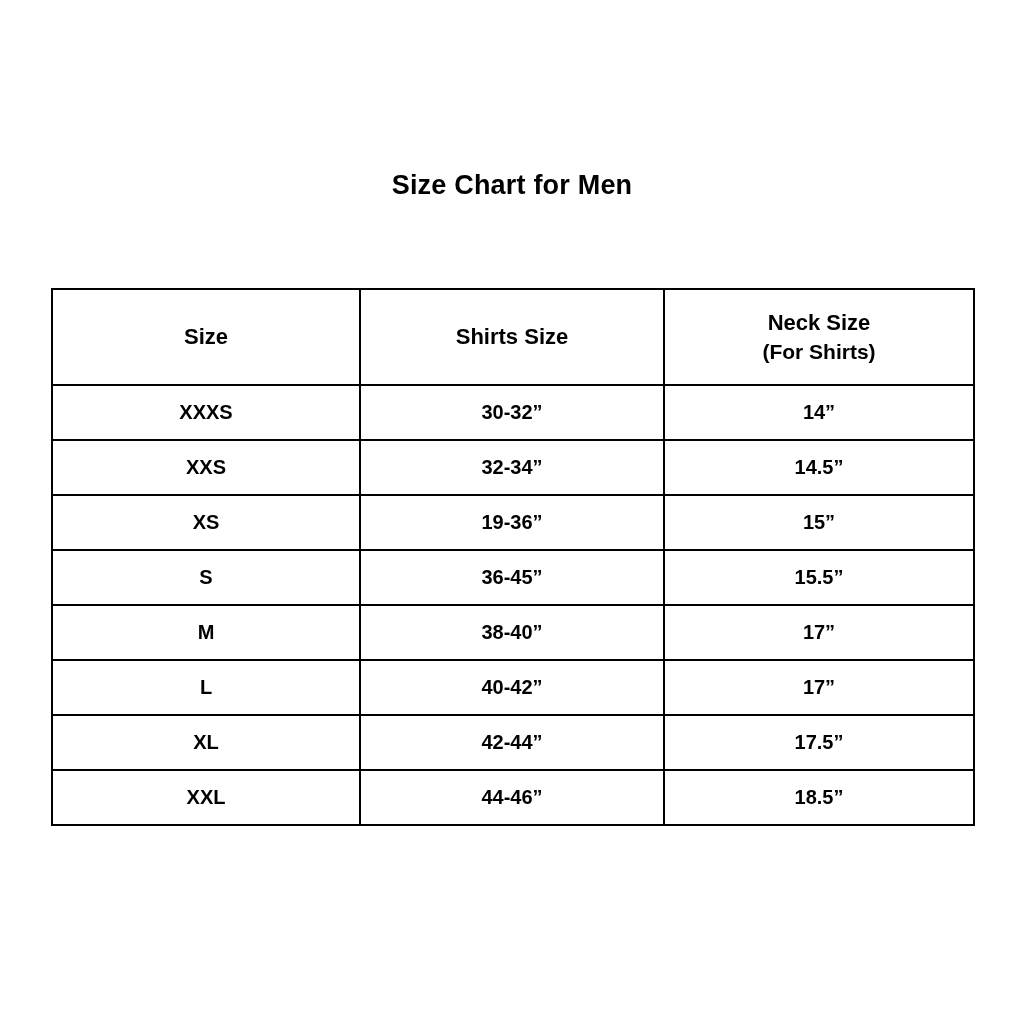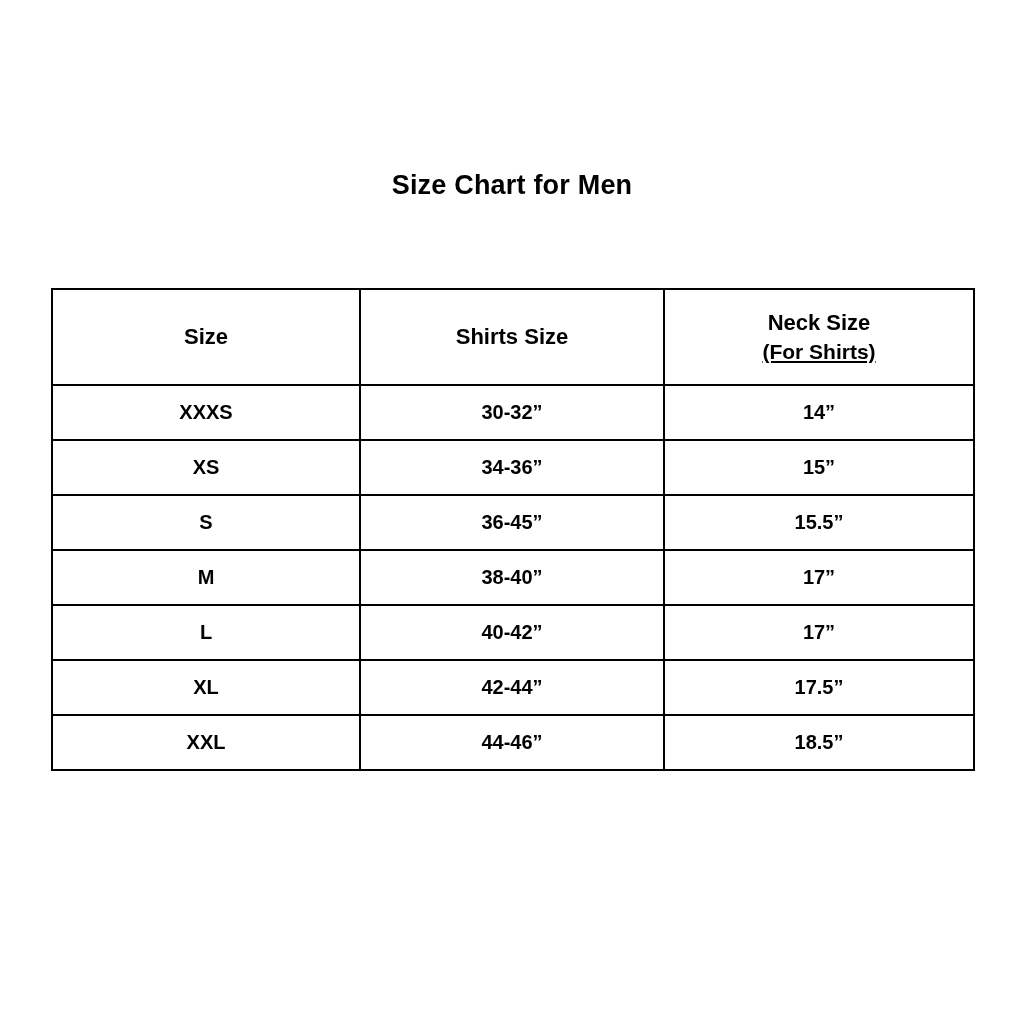--- a/index.html
+++ b/index.html
@@ -56,21 +56,20 @@
   table.size-chart thead th {
     height: 94px;
     font-size: 22px;
     line-height: 1.3;
     padding: 0 6px;
   }
   table.size-chart thead th .sub {
     display: block;
     font-size: 21px;
     font-weight: bold;
-    text-decoration: underline;
   }
   table.size-chart tbody td {
     height: 53px;
     font-size: 20px;
     padding: 0 6px;
     text-align: center;
   }
   table.size-chart tbody td.size-cell {
     font-size: 20px;
   }
@@ -103,22 +102,27 @@
           </th>
         </tr>
       </thead>
       <tbody>
         <tr>
           <td class="size-cell">XXXS</td>
           <td>30-32”</td>
           <td>14”</td>
         </tr>
         <tr>
+          <td class="size-cell">XXS</td>
+          <td>32-34”</td>
+          <td>14.5”</td>
+        </tr>
+        <tr>
           <td class="size-cell">XS</td>
-          <td>34-36”</td>
+          <td>19-36”</td>
           <td>15”</td>
         </tr>
         <tr>
           <td class="size-cell">S</td>
           <td>36-45”</td>
           <td>15.5”</td>
         </tr>
         <tr>
           <td class="size-cell">M</td>
           <td>38-40”</td>

